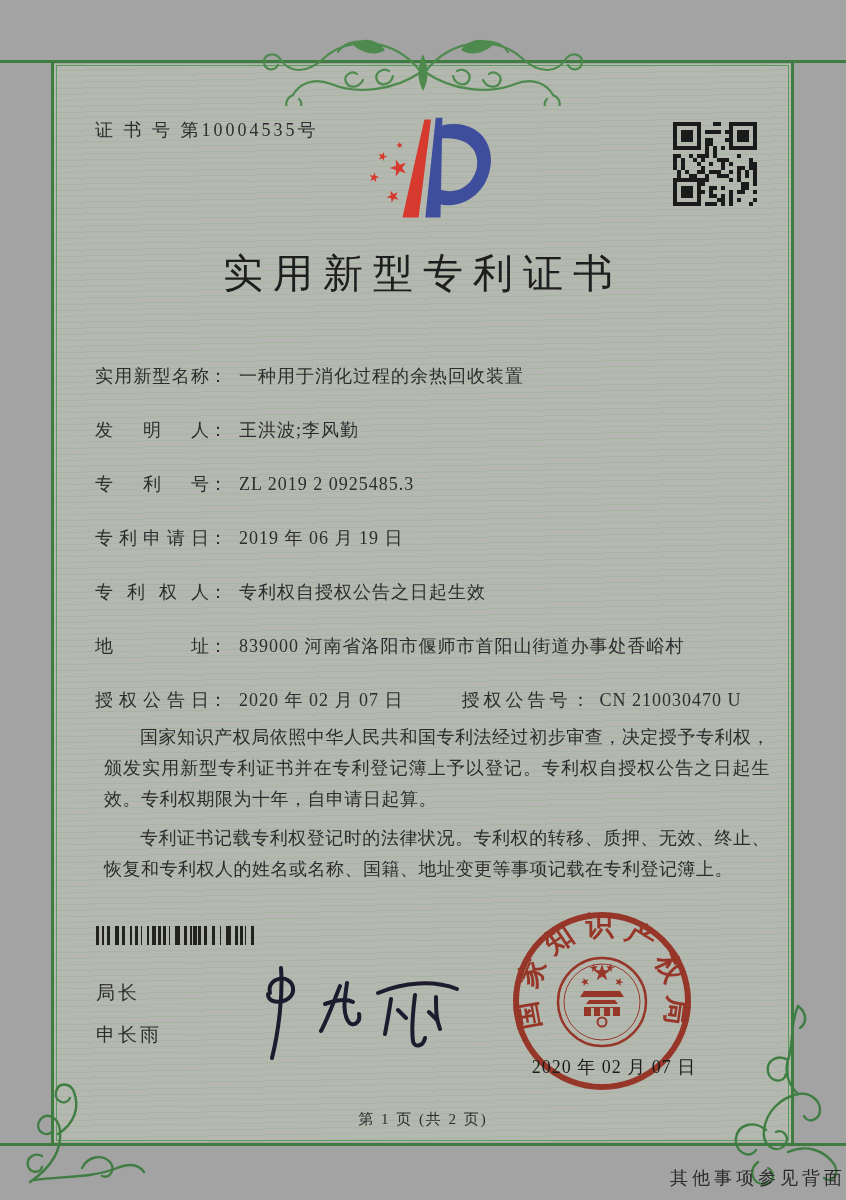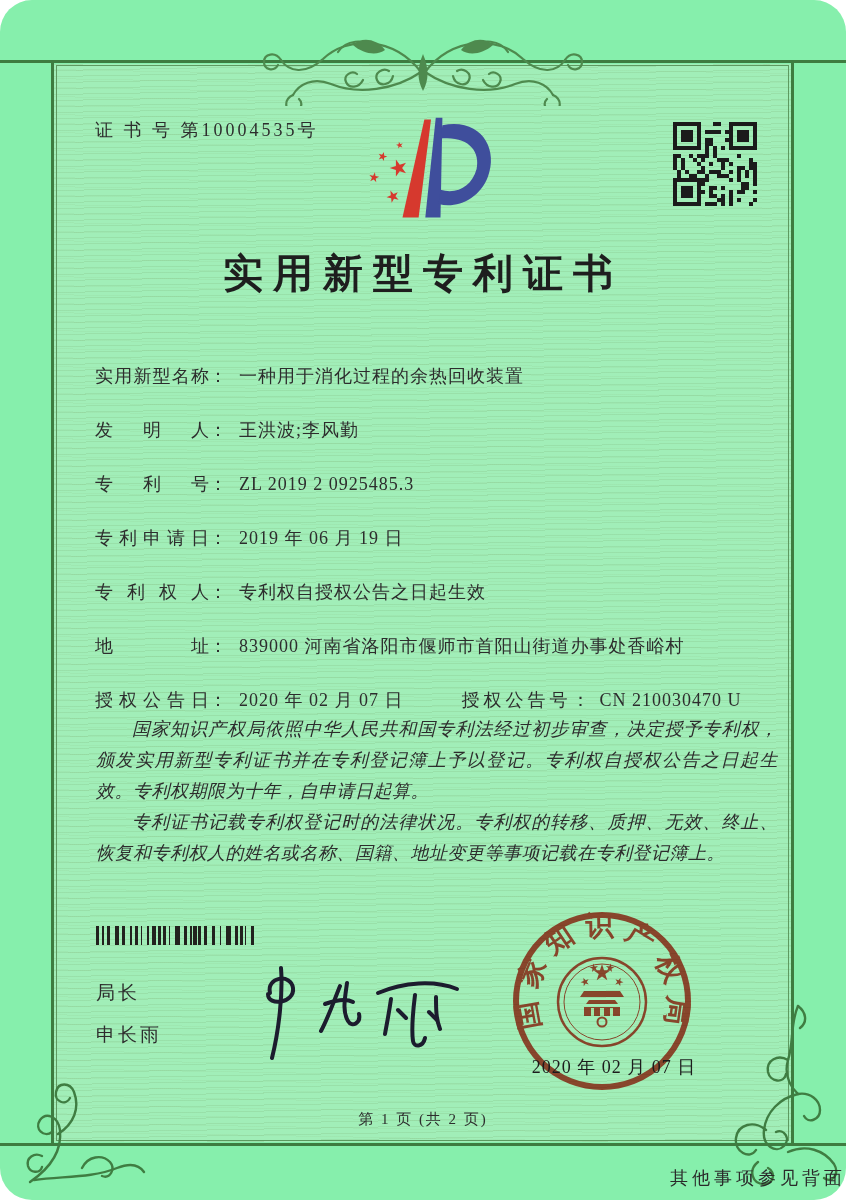--- a/index.html
+++ b/index.html
@@ -1,21 +1,20 @@
 <!DOCTYPE html>
 <html><head>
 <meta charset="utf-8">
 <style>
   html,body{margin:0;padding:0;}
   .page{
     position:relative; width:846px; height:1200px; overflow:hidden;
-    background:#86efac;
+    background:#a3a3a3;
     font-family:"Liberation Serif","DejaVu Serif",serif;
     color:#2d2d2d;
-    border-radius:32px;
   }
   
   .waves{
     position:absolute; left:54px; top:64px; width:738px; height:1078px;
     background-color:rgba(226,236,212,0.30);
     background-image:
       repeating-linear-gradient(179deg, rgba(120,170,110,0.20) 0 1px, transparent 1px 6px),
       repeating-linear-gradient(181deg, rgba(140,185,125,0.12) 0 1px, transparent 1px 9px);
   }
   .hline{position:absolute; left:0; width:846px; height:3px; background:#3e7c40;}
@@ -26,33 +25,33 @@
   .frame .inner{position:absolute; inset:2px; border:1px solid #5d9a60;}
   .ornament{position:absolute; left:243px; top:14px; width:360px; height:92px;}
   .flourish{position:absolute;}
   .flourish.bl{left:22px; top:1072px; width:125px; height:115px;}
   .flourish.br{left:728px; top:1002px; width:114px; height:192px;}
 
   .cert-no{position:absolute; left:95px; top:118px; font-size:18px; letter-spacing:3px;}
   .logo{position:absolute; left:336px; top:100px; width:190px; height:136px;}
   .qr{position:absolute; left:673px; top:122px; width:84px; height:84px;}
   .title{position:absolute; left:0; top:246px; width:846px; text-align:center;
-    font-size:40px; font-weight:bold; letter-spacing:10px; color:#1e1e1e;}
+    font-size:40px; font-weight:normal; letter-spacing:10px; color:#1e1e1e;}
 
   .fields{position:absolute; left:95px; top:364px; width:690px; font-size:18px;}
   .field{display:flex; align-items:flex-start; margin-bottom:29px; line-height:25px;}
   .flabel{display:inline-block; width:114px; text-align:justify; text-align-last:justify;}
   .fvalue{margin-left:12px; letter-spacing:1px;}
   .grant-extra{margin-left:58px; display:flex;}
   .grant-extra .glabel{letter-spacing:4px;}
   .grant-extra .gvalue{margin-left:10px; letter-spacing:1px;}
 
   .paras{position:absolute; left:96px; top:714px; width:682px; font-size:18px;
     line-height:31px; text-align:justify;}
-  .paras p{margin:0; text-indent:2em; letter-spacing:0.5px;font-style:italic;}
+  .paras p{margin:8px; text-indent:2em; letter-spacing:0.5px;}
 
   .barcode{position:absolute; left:96px; top:926px; width:236px; height:19px; display:flex;}
   .barcode span{display:block; height:100%;}
 
   .director{position:absolute; left:96px; top:980px; font-size:19px; letter-spacing:3px;}
   .director div{margin-bottom:16px;}
   .signature{position:absolute; left:228px; top:948px; width:255px; height:120px;}
 
   .seal{position:absolute; left:506px; top:905px; width:192px; height:192px;
     mix-blend-mode:multiply; opacity:0.94;}

